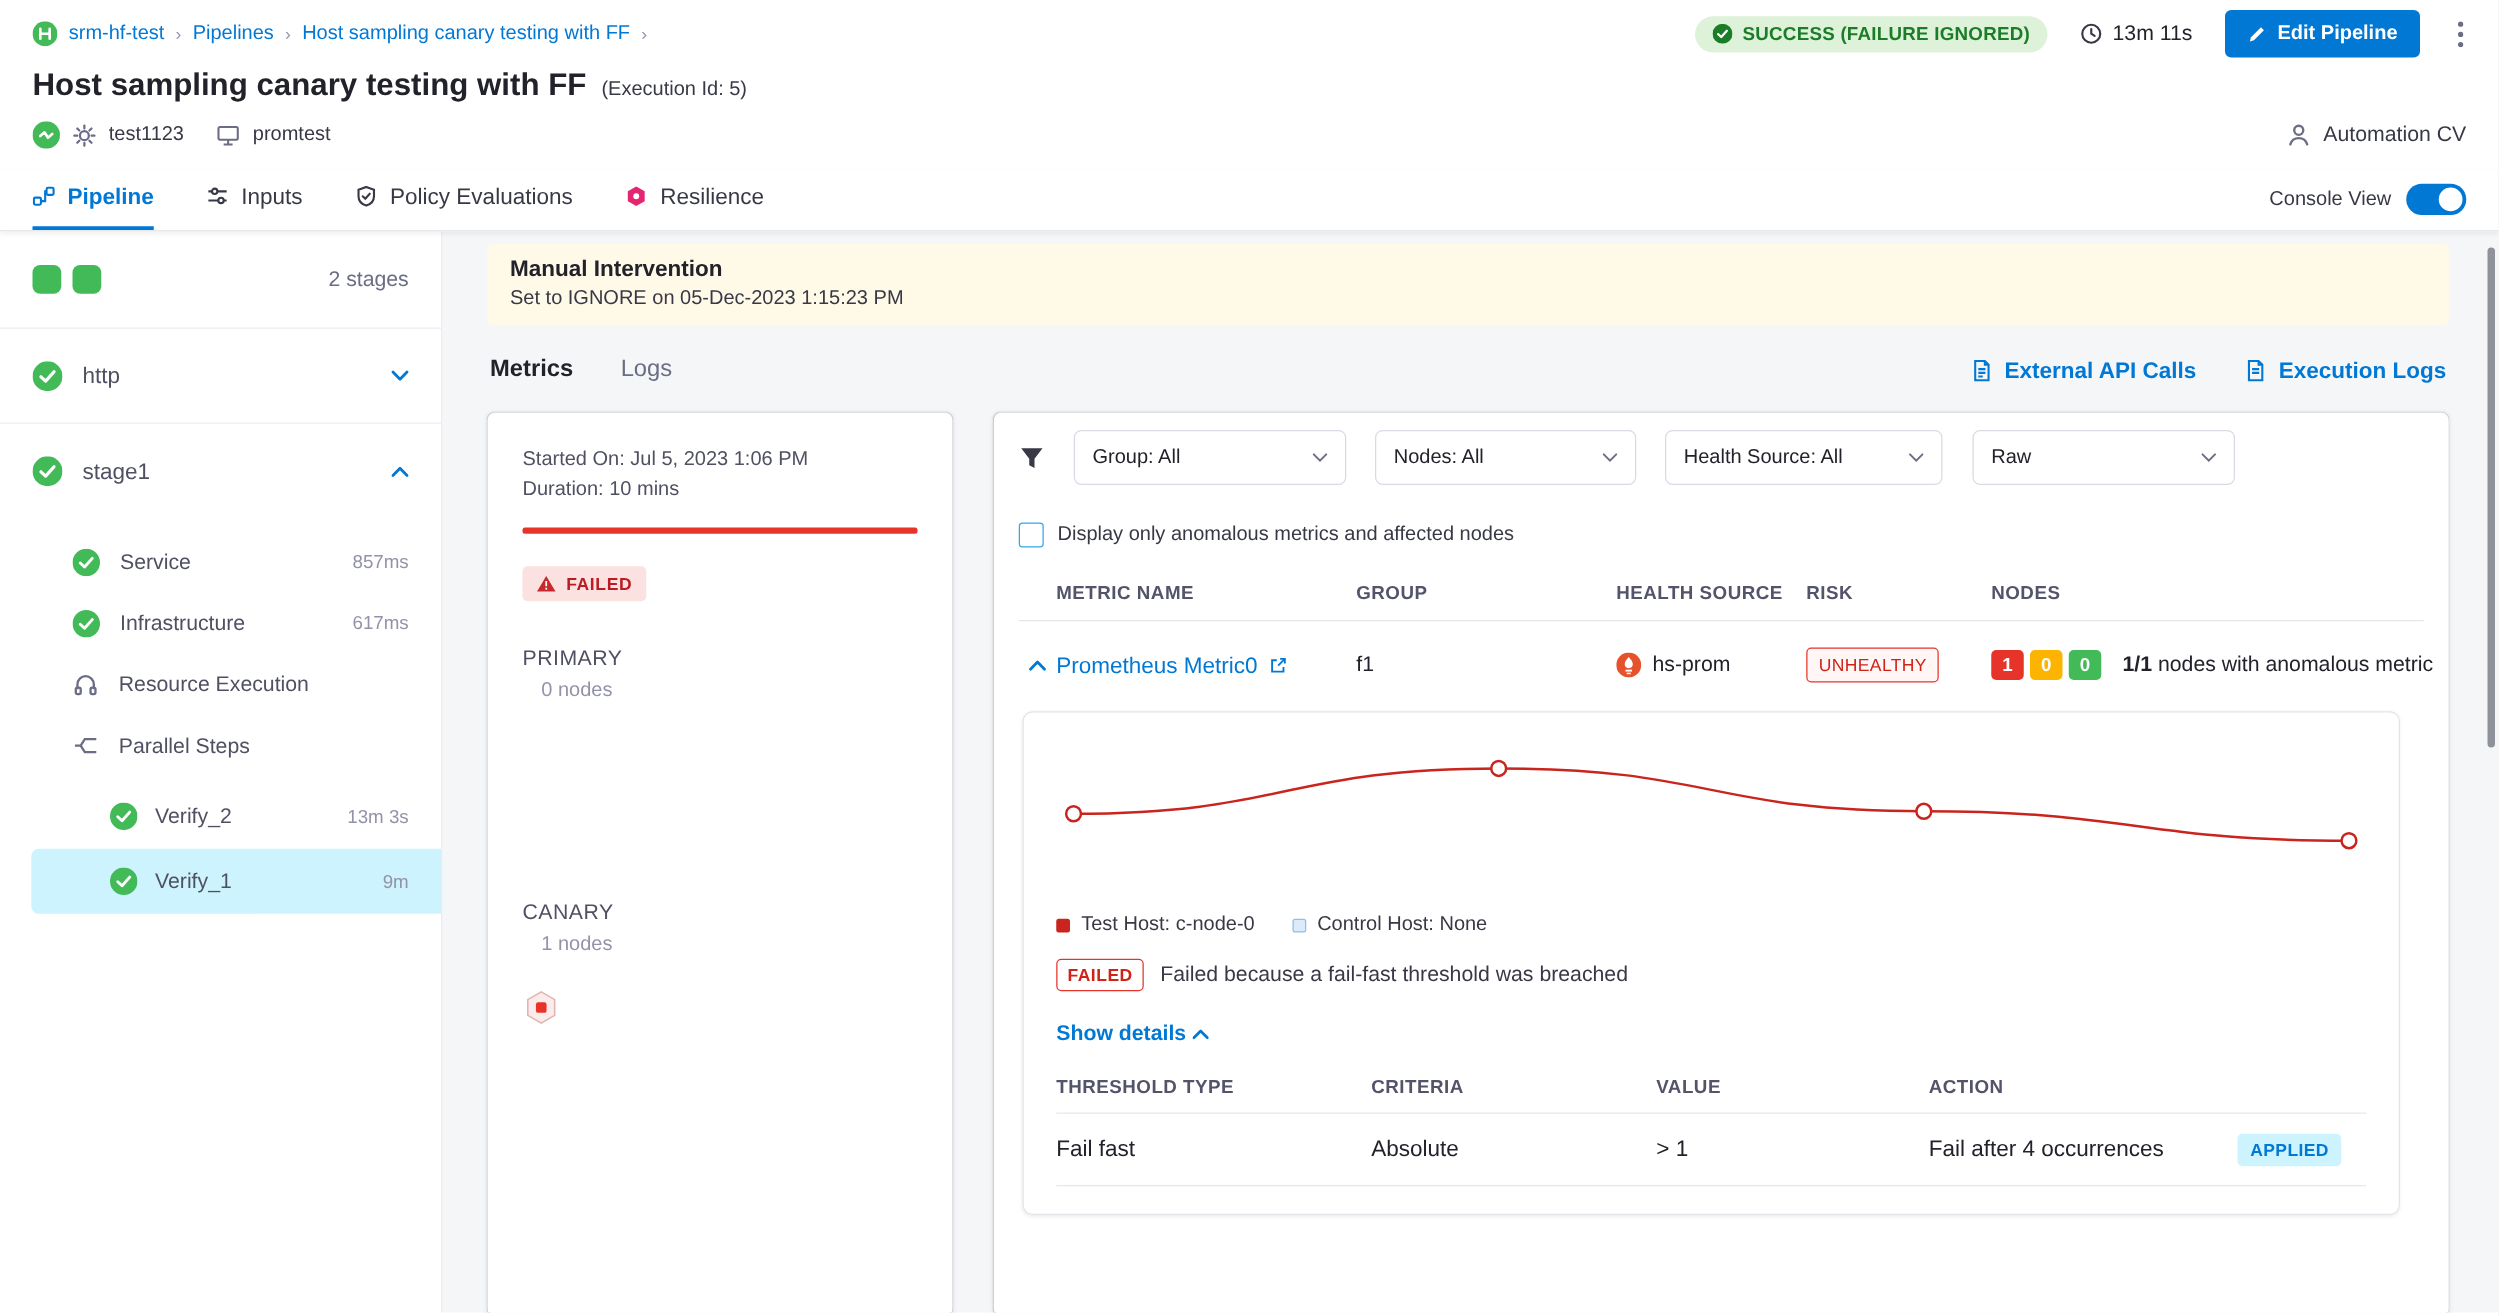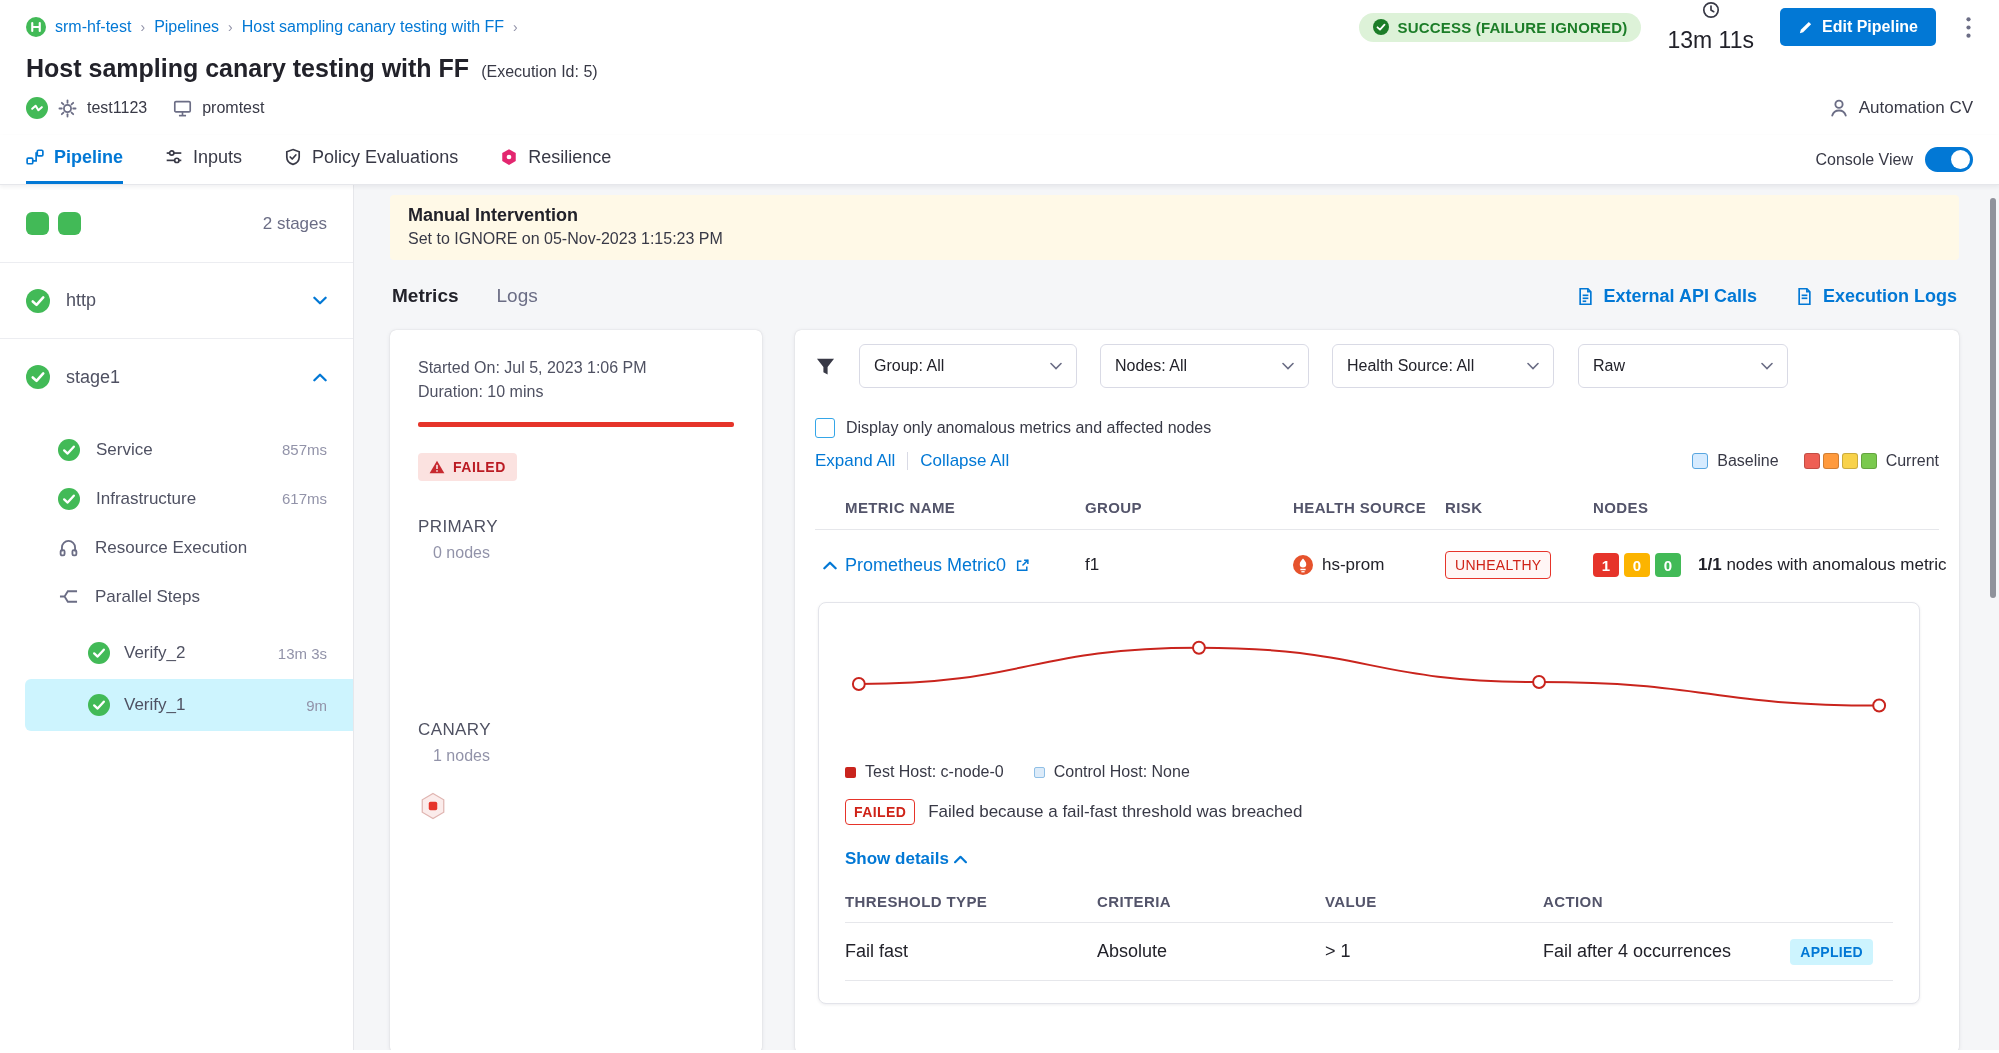--- a/index.html
+++ b/index.html
@@ -8,21 +8,21 @@
   .page { width:1999px; height:1053px; background:#fff; position:relative; overflow:hidden; }
 
   
   .topbar { height:46px; display:flex; align-items:center; padding:8px 24px 0 26px; }
   .crumbs { display:flex; align-items:center; gap:9px; font-size:16px; }
   .crumb { color:#0278d5; cursor:pointer; white-space:nowrap; }
   .crumb-sep { color:#9293a9; font-size:14px; }
   .icon { display:inline-flex; align-items:center; justify-content:center; }
   .topbar-right { margin-left:auto; display:flex; align-items:center; gap:26px; }
   .status-badge { display:flex; align-items:center; gap:8px; background:#ddf2d8; color:#1c7d28; font-weight:bold; font-size:15px; padding:6px 14px; border-radius:999px; letter-spacing:.2px; white-space:nowrap; }
-  .duration { display:flex; align-items:center; gap:8px; font-size:23px; color:#22222a;flex-direction:column; }
+  .duration { display:flex; align-items:center; gap:8px; font-size:17px; color:#22222a; }
   .edit-btn { display:flex; align-items:center; gap:9px; background:#0278d5; color:#fff; font-size:16px; font-weight:600; border:none; border-radius:5px; padding:10px 18px; cursor:pointer; }
   .kebab { cursor:pointer; padding:0 4px; }
 
   
   .title-row { padding:8px 26px 0; display:flex; align-items:baseline; gap:12px; }
   .page-title { font-size:25px; font-weight:bold; color:#22222a; }
   .exec-id { font-size:16px; color:#383946; }
   .meta-row { padding:14px 26px 0 26px; display:flex; align-items:center; gap:10px; }
   .meta-name { font-size:16px; color:#383946; margin-right:16px; }
   .meta-right { margin-left:auto; display:flex; align-items:center; gap:10px; font-size:17px; color:#383946; }
@@ -386,21 +386,21 @@
             <span class="step-dur">9m</span>
           </div>
         </div>
       </div>
     </aside>
 
     <main class="content">
 
       <div class="banner">
         <div class="banner-title">Manual Intervention</div>
-        <div class="banner-sub">Set to IGNORE on 05-Nov-2023 1:15:23 PM</div>
+        <div class="banner-sub">Set to IGNORE on 05-Dec-2023 1:15:23 PM</div>
       </div>
 
       <div class="content-tabs">
         <span class="ctab active">Metrics</span>
         <span class="ctab">Logs</span>
         <div class="content-tabs-right">
           <span class="blue-link">
             <span class="icon">
               <svg width="19" height="19" viewBox="0 0 16 16" fill="none" stroke="#0278d5" stroke-width="1.4">
                   <path d="M3.5 1.5h6.5l2.5 2.5v10.5H3.5z"></path>
@@ -498,36 +498,20 @@
                   </svg>
               </span>
             </div>
           </div>
 
           <div class="checkbox-row">
             <span class="checkbox"></span>
             <span class="checkbox-label">Display only anomalous metrics and affected nodes</span>
           </div>
 
-          <div class="expand-row">
-            <span class="text-link">Expand All</span>
-            <span class="vbar"></span>
-            <span class="text-link">Collapse All</span>
-            <div class="legend-right">
-              <span class="lg-sq lg-baseline"></span>
-              <span>Baseline</span>
-              <span class="cur-squares">
-                <span class="lg-sq lg-cur" style="background:#ee5f54"></span>
-                <span class="lg-sq lg-cur" style="background:#ff9a3d"></span>
-                <span class="lg-sq lg-cur" style="background:#f8d24a"></span>
-                <span class="lg-sq lg-cur" style="background:#7ac94e"></span>
-              </span>
-              <span>Current</span>
-            </div>
-          </div>
 
           <div class="mgrid mheaders">
             <span></span>
             <span class="th">METRIC NAME</span>
             <span class="th">GROUP</span>
             <span class="th">HEALTH SOURCE</span>
             <span class="th">RISK</span>
             <span class="th">NODES</span>
           </div>
 

